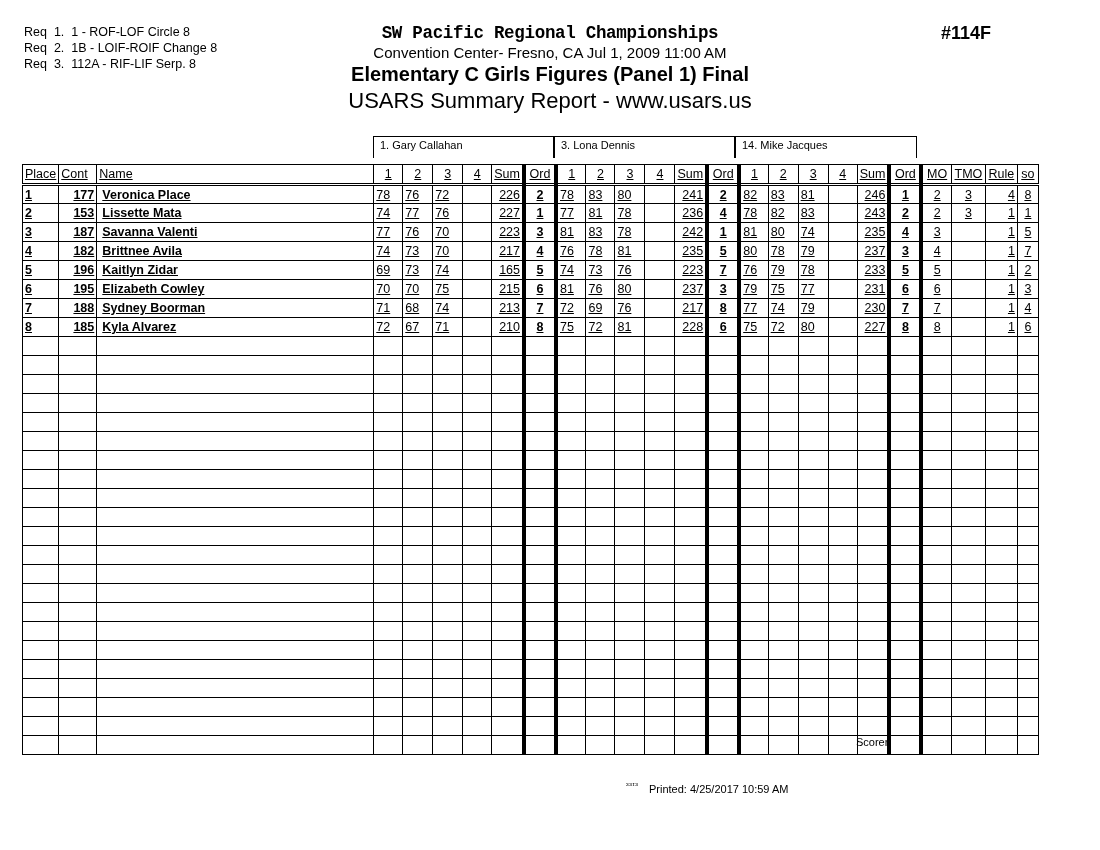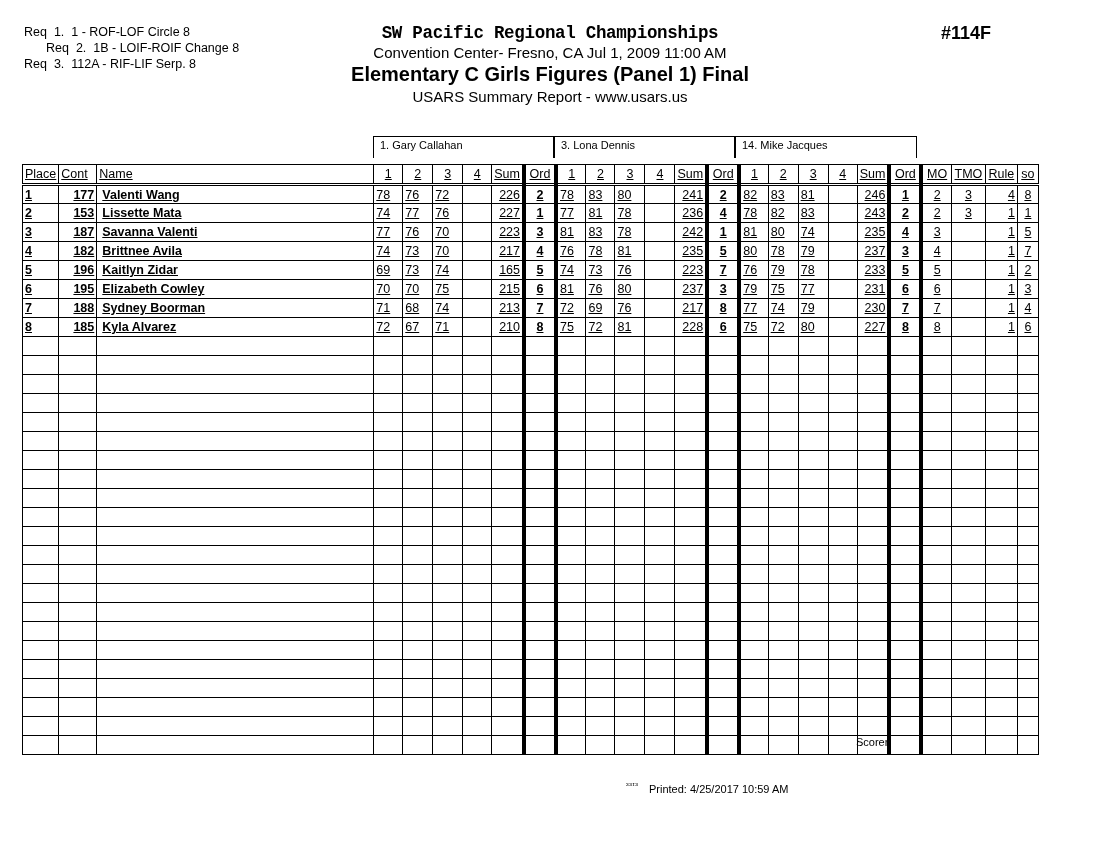--- a/index.html
+++ b/index.html
@@ -4,21 +4,21 @@
 <style>
   html, body { margin: 0; padding: 0; background: #ffffff; }
   body { width: 1100px; height: 850px; position: relative; overflow: hidden;
          font-family: "Liberation Sans", sans-serif; color: #000; }
   .abs { position: absolute; }
   .req { left: 24px; font-size: 12.5px; line-height: 16px; white-space: pre; }
   .title { left: 300px; width: 500px; text-align: center; white-space: nowrap; }
   #t1 { top: 23px; font-size: 17.5px; font-weight: bold; letter-spacing: -0.3px; font-family: Liberation Mono, monospace; }
   #t2 { top: 44px; font-size: 15px; }
   #t3 { top: 63px; font-size: 20px; font-weight: bold; }
-  #t4 { top: 88px; font-size: 15px; }
+  #t4 { top: 88px; font-size: 22px; }
   #eventno { left: 941px; top: 23px; font-size: 18px; font-weight: bold; }
 
   table.grid { position: absolute; left: 22px; top: 164px; border-collapse: collapse; table-layout: fixed; text-decoration: underline; }
   table.grid td { border: 1px solid #000; height: 19px; padding: 0 2px; font-size: 12.5px;
                   white-space: nowrap; overflow: hidden; box-sizing: border-box; }
   table.grid tr.hdr td { height: 20px; border-bottom: 3px double #000; }
   table.grid td.c { text-align: center; }
   table.grid td.r { text-align: right; }
   table.grid td.l { text-align: left; }
   table.grid td.b { font-weight: bold; }
@@ -29,21 +29,21 @@
                box-sizing: border-box; font-size: 11px; padding: 2px 8px 0 6px; white-space: nowrap; }
 
   #footer-code { left: 626px; top: 781px; font-size: 6px; letter-spacing: 0.5px; }
   #footer-printed { left: 649px; top: 783px; font-size: 11px; }
   #footer-scorer { left: 856px; top: 736px; font-size: 11px; }
 </style>
 </head>
 <body>
 
 <div class="abs req" style="top:24px;">Req  1.  1 - ROF-LOF Circle 8</div>
-<div class="abs req" style="top:40px;margin-left:22px;">Req  2.  1B - LOIF-ROIF Change 8</div>
+<div class="abs req" style="top:40px;">Req  2.  1B - LOIF-ROIF Change 8</div>
 <div class="abs req" style="top:56px;">Req  3.  112A - RIF-LIF Serp. 8</div>
 
 <div id="t1" class="abs title">SW Pacific Regional Championships</div>
 <div id="t2" class="abs title">Convention Center- Fresno, CA  Jul 1, 2009  11:00 AM</div>
 <div id="t3" class="abs title">Elementary C Girls Figures (Panel 1) Final</div>
 <div id="t4" class="abs title">USARS Summary Report - www.usars.us</div>
 <div id="eventno" class="abs">#114F</div>
 
 <div class="judge-box" style="left:373px; width:181px;">1.  Gary Callahan</div>
 <div class="judge-box" style="left:554px; width:181px;">3.  Lona Dennis</div>
@@ -101,21 +101,21 @@
       <td class="c">Sum</td>
       <td class="c thickL">Ord</td>
       <td class="c thickL">MO</td>
       <td class="c">TMO</td>
       <td class="c">Rule</td>
       <td class="c">so</td>
     </tr>
   <tr>
         <td class="l b">1</td>
         <td class="r b">177</td>
-        <td class="l b name">Valenti Wang</td>
+        <td class="l b name">Veronica Place</td>
         <td class="l">78</td>
         <td class="l">76</td>
         <td class="l">72</td>
         <td class="l"></td>
         <td class="r">226</td>
         <td class="c b thickL">2</td>
         <td class="l thickL">78</td>
         <td class="l">83</td>
         <td class="l">80</td>
         <td class="l"></td>

